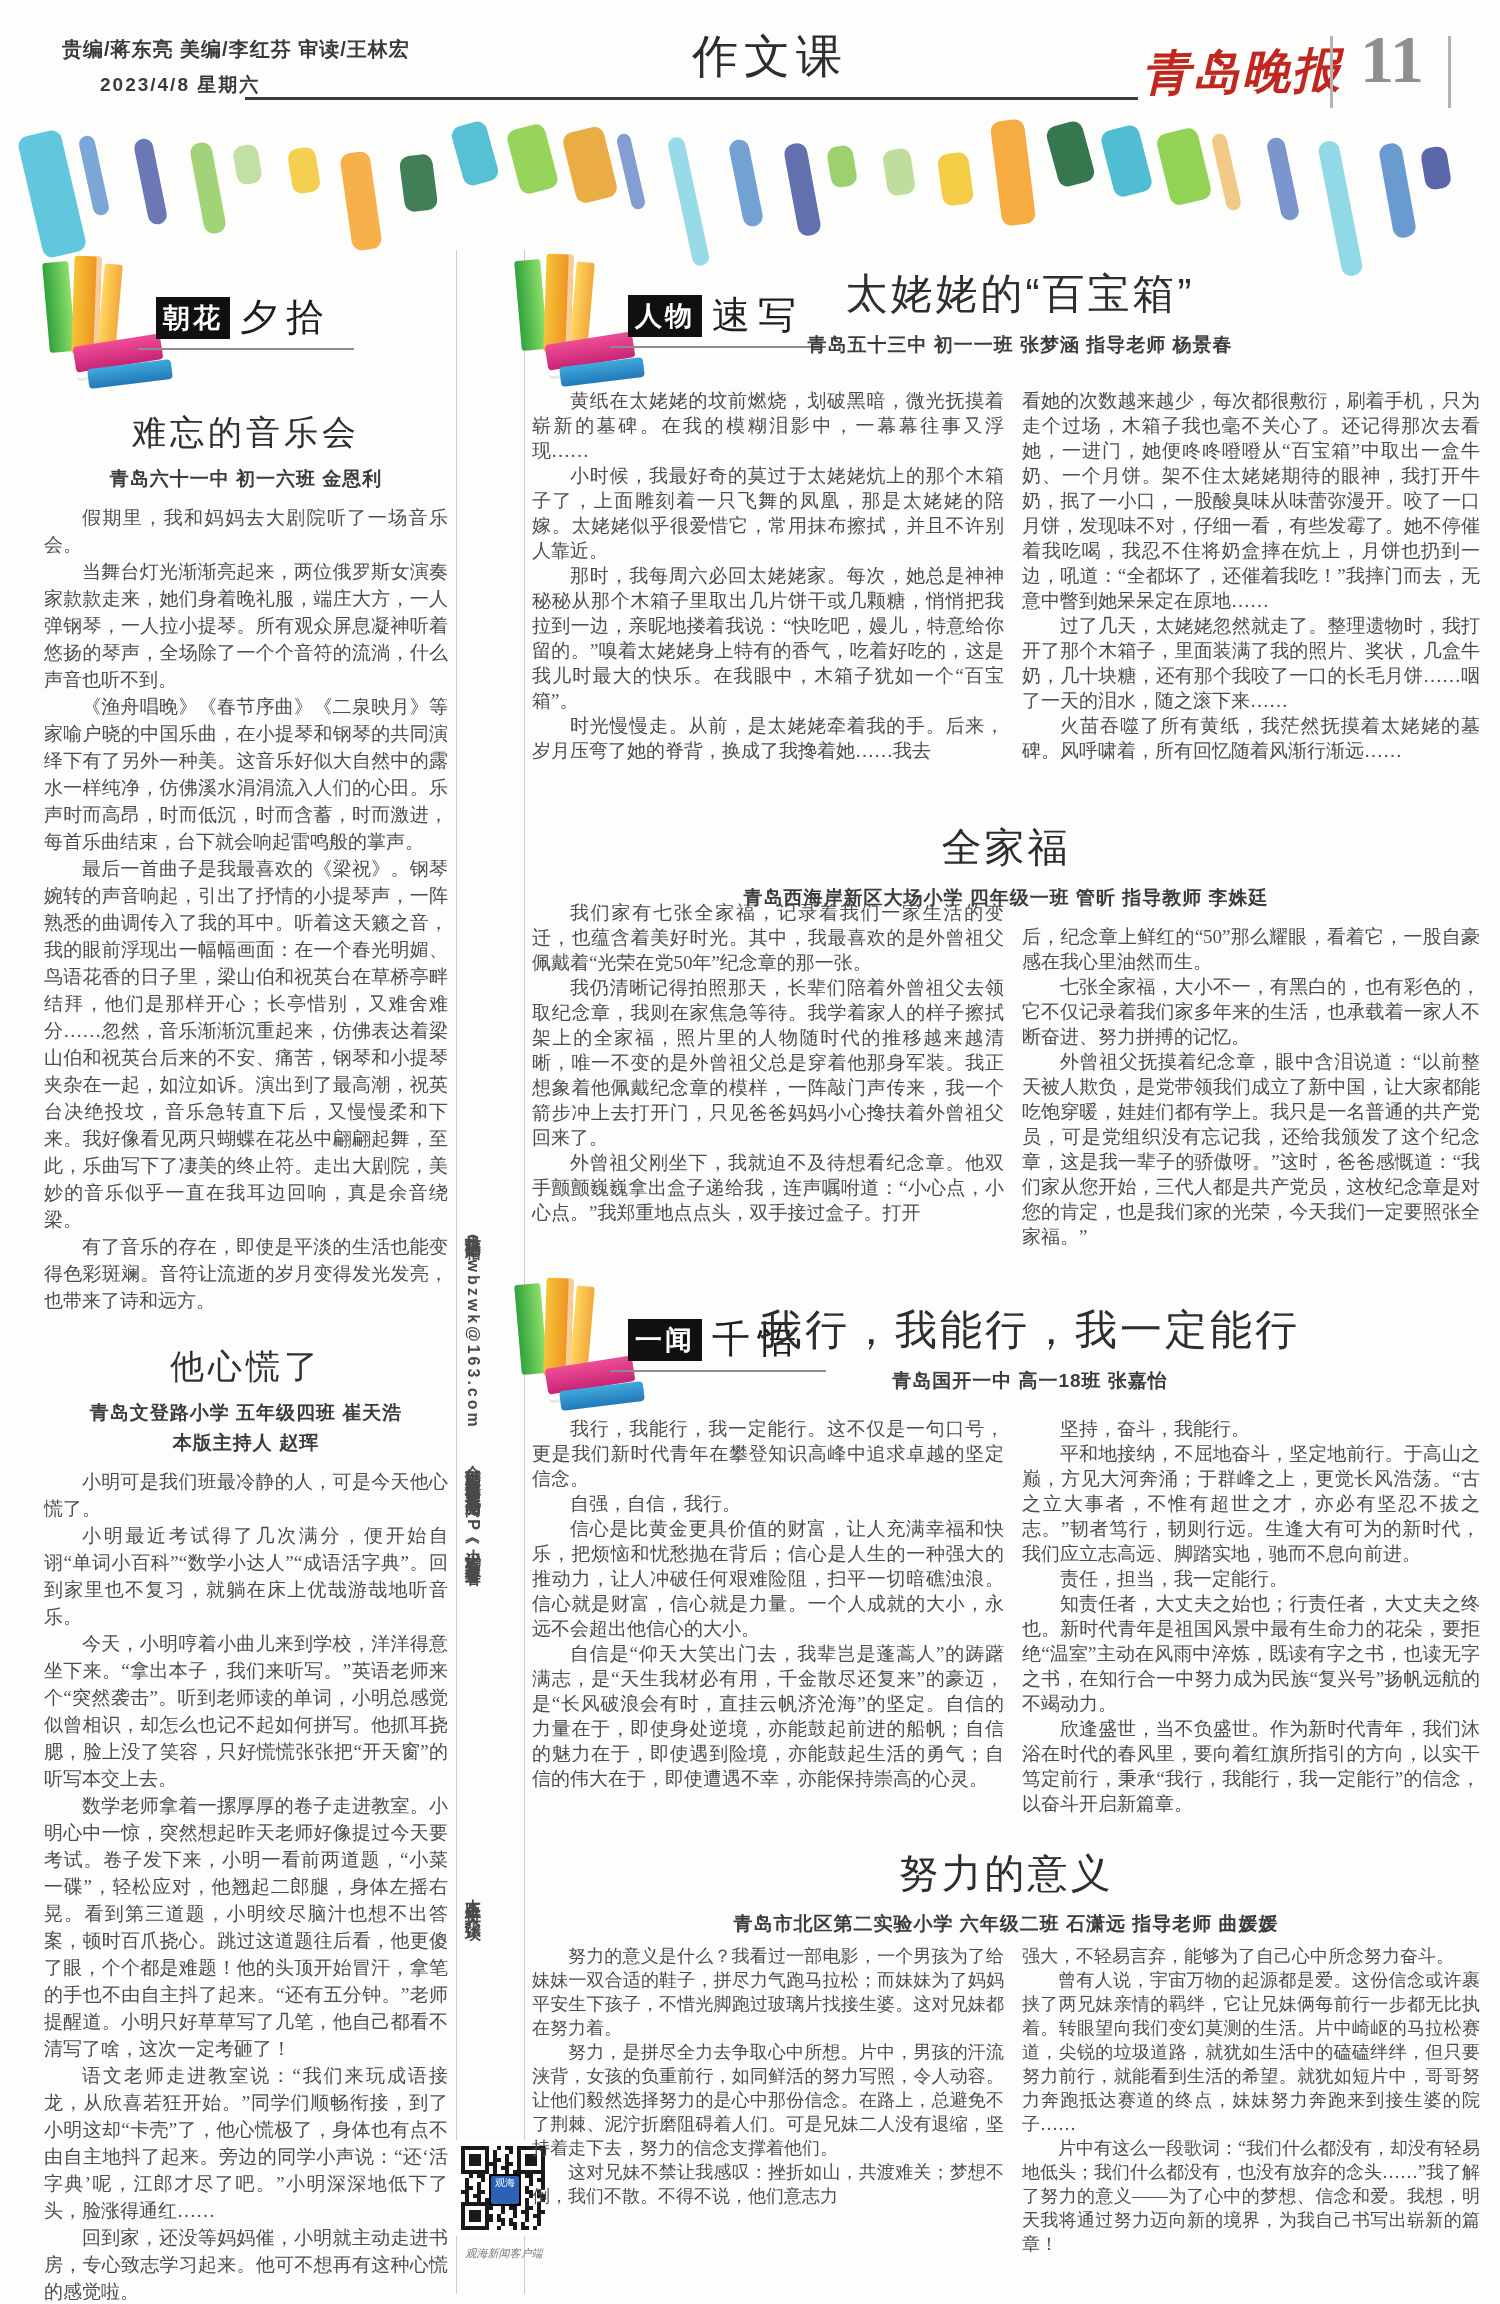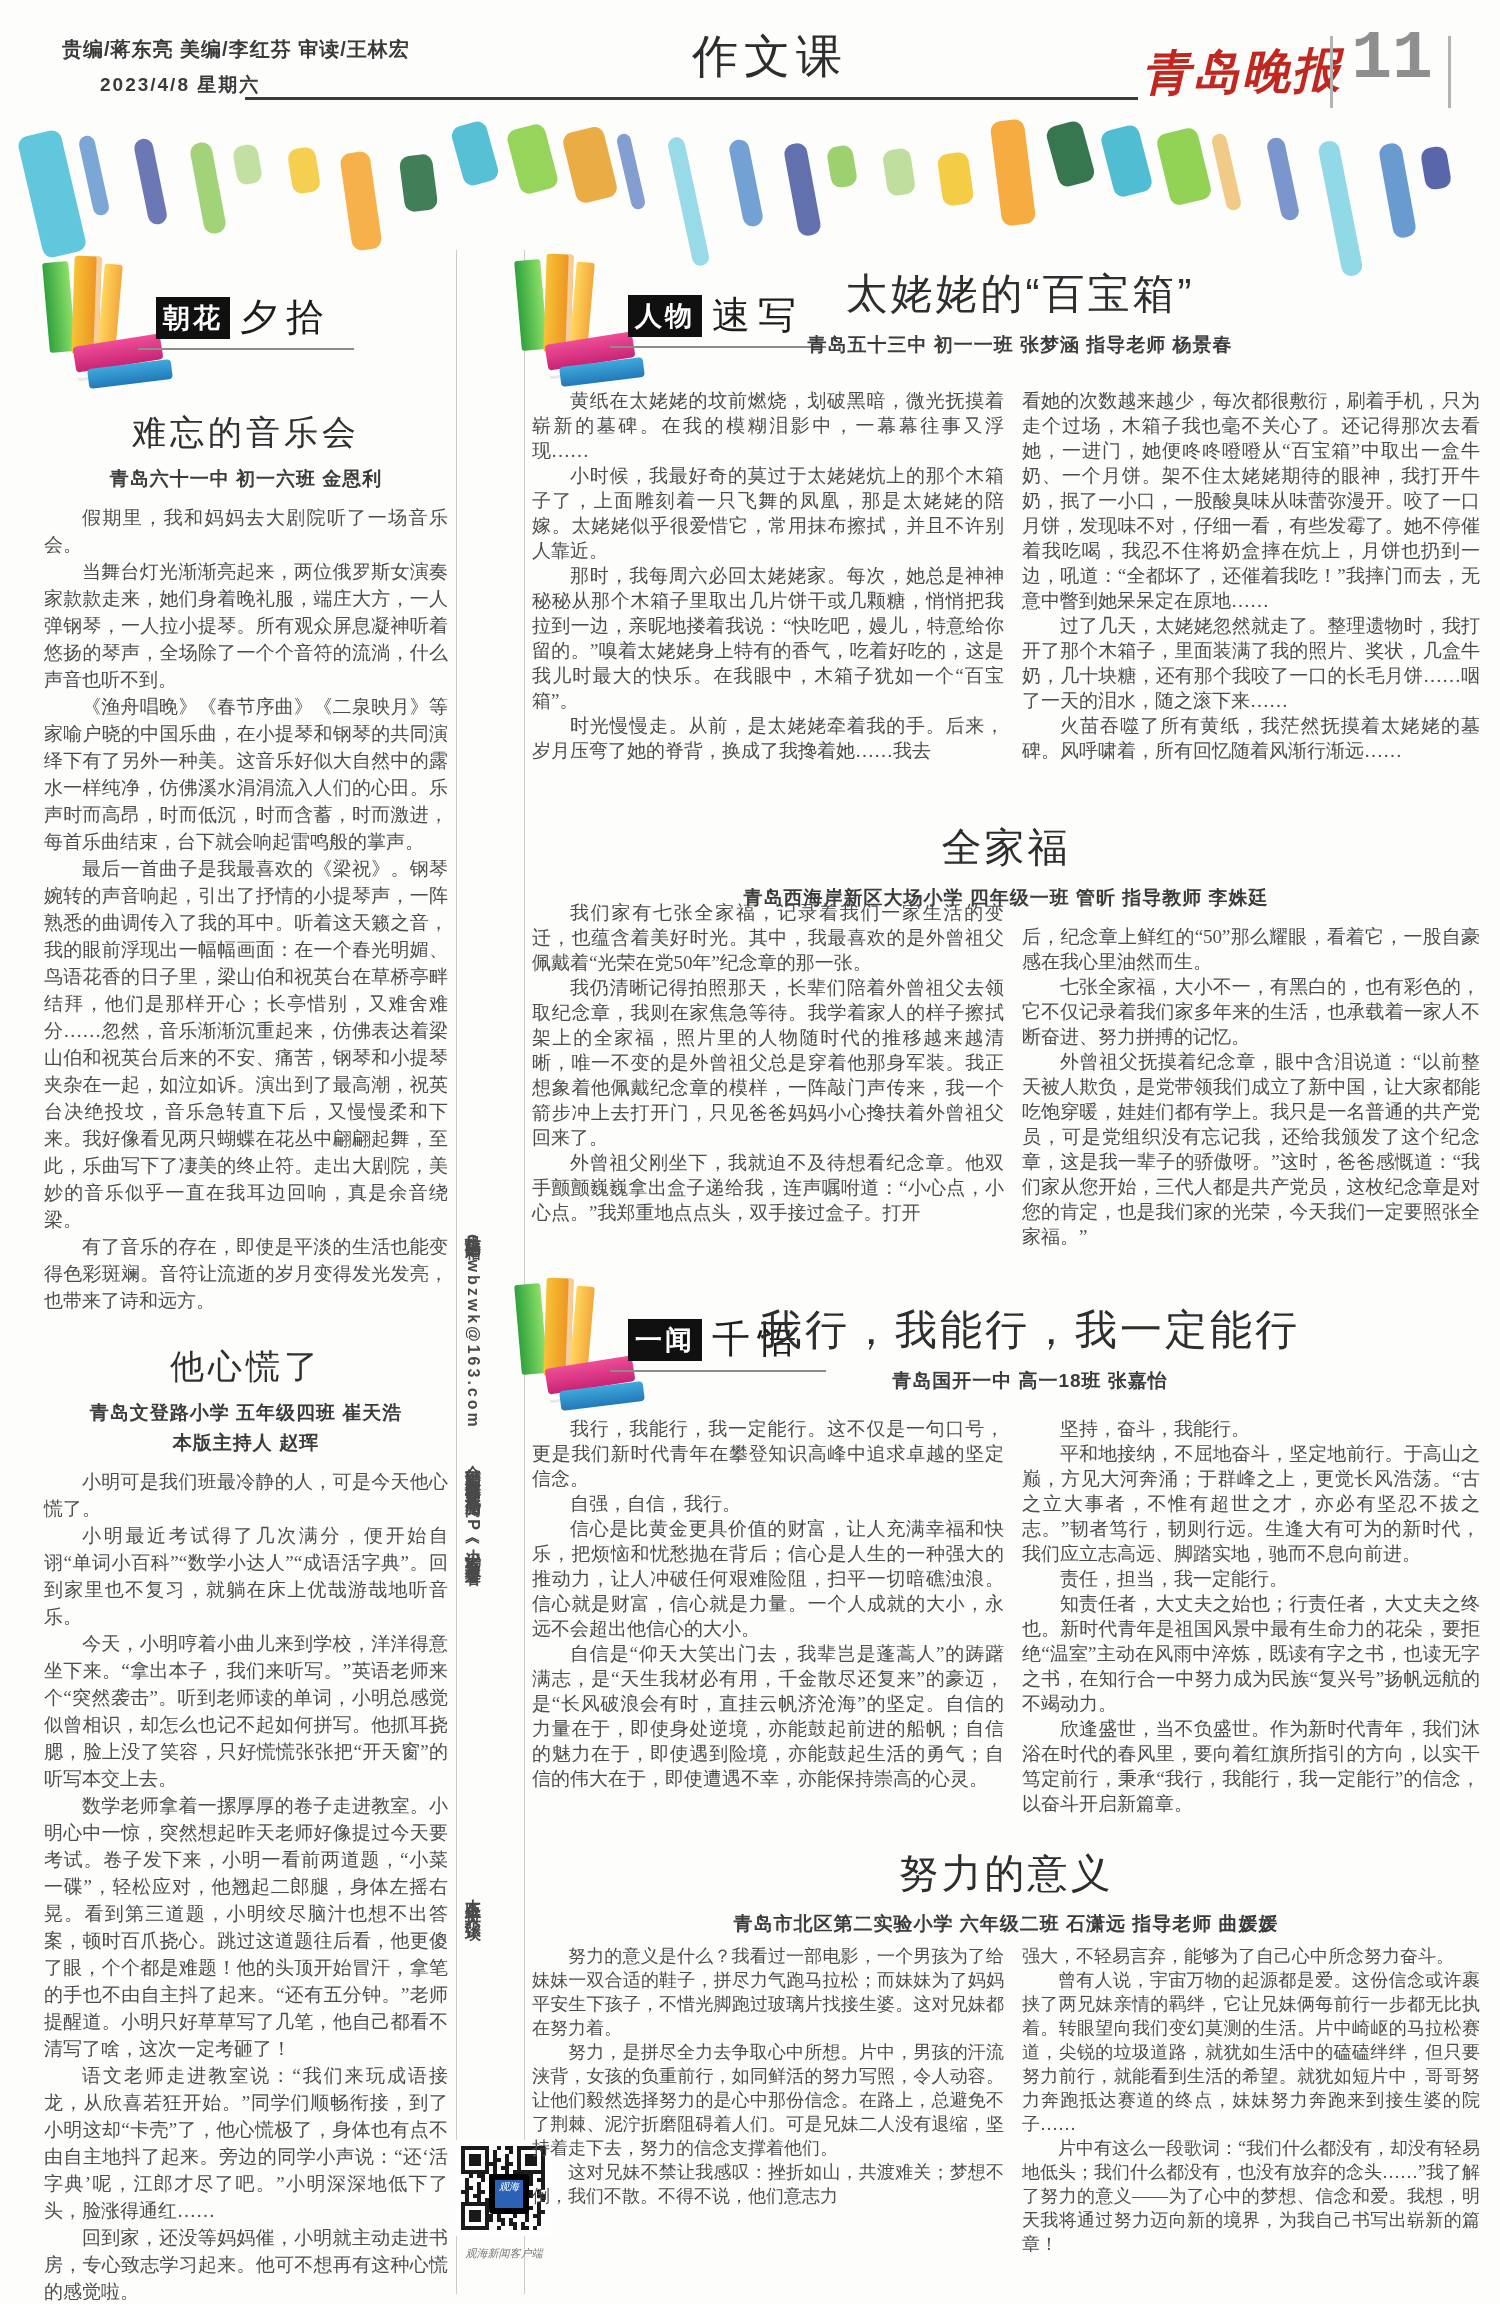--- a/index.html
+++ b/index.html
@@ -10,21 +10,21 @@
   .hdr-editors{left:62px;top:36px;font-family:"Liberation Sans",sans-serif;font-weight:bold;
                font-size:20px;color:#3a3a3a;letter-spacing:1px;}
   .hdr-date{left:100px;top:72px;font-family:"Liberation Sans",sans-serif;font-weight:bold;
             font-size:19px;color:#3a3a3a;letter-spacing:2px;}
   .hdr-title{left:640px;top:26px;width:260px;text-align:center;font-family:"Liberation Sans",sans-serif;
              font-size:46px;color:#2d2d2d;letter-spacing:6px;font-weight:500;}
   .hdr-rule{left:245px;top:97px;width:893px;height:3px;background:#3b3b3b;}
   .masthead{left:1142px;top:40px;font-size:48px;color:#c2271f;font-weight:bold;font-style:italic;
             letter-spacing:2px;transform:rotate(-1deg);}
   .pgbar{top:36px;width:3px;height:72px;background:#b3b3b3;}
-  .pagenum{left:1340px;top:20px;width:104px;text-align:center;font-family:Liberation Mono, monospace;
+  .pagenum{left:1340px;top:20px;width:104px;text-align:center;font-family:Liberation Serif, serif;
            font-size:68px;font-weight:bold;color:#8f8f8f;}
   
   .band{left:0;top:120px;width:1500px;height:150px;}
   .band i{position:absolute;display:block;border-radius:10px;}
   
   .vrule{top:250px;height:2044px;width:1px;background:#cccccc;}
   
   .badge{width:380px;height:140px;}
   .books{position:absolute;left:0;top:0;width:120px;height:128px;}
   .books i{position:absolute;display:block;}
@@ -59,22 +59,22 @@
   .lcol .body{margin-top:12px;}
   .mcol .body p{font-size:19px;line-height:25px;}
   .ecol .body p{font-size:18px;line-height:24px;}
   .head-center{text-align:center;}
   
   .vtext{writing-mode:vertical-rl;font-family:"Liberation Sans",sans-serif;font-size:16px;
          color:#4a4a4a;letter-spacing:3px;font-weight:bold;}
   .qr{left:455px;top:2140px;width:96px;height:96px;background:#fff;}
   .qr svg{display:block;}
   .qr-logo{position:absolute;left:34px;top:34px;width:28px;height:28px;background:#2b62b5;
-           border:6px solid #000000;border-radius:4px;color:#fff;font-size:10px;line-height:14px;
-           text-align:center;font-family:"Liberation Sans",sans-serif;font-style:italic;}
+           border:2px solid #000000;border-radius:4px;color:#fff;font-size:10px;line-height:14px;
+           text-align:center;font-family:"Liberation Sans",sans-serif;}
   .qr-caption{left:444px;top:2246px;width:120px;text-align:center;font-style:italic;
               font-size:11px;color:#777;}
 </style>
 </head>
 <body>
 
 <div class="page">
 
   <div class="abs hdr-editors">贵编/蒋东亮 美编/李红芬 审读/王林宏</div>
   <div class="abs hdr-date">2023/4/8 星期六</div>

